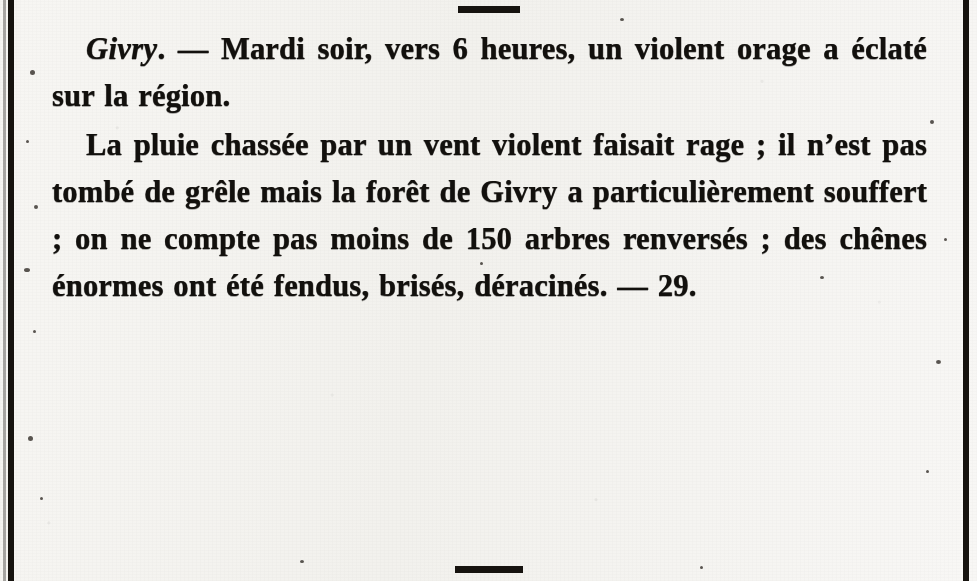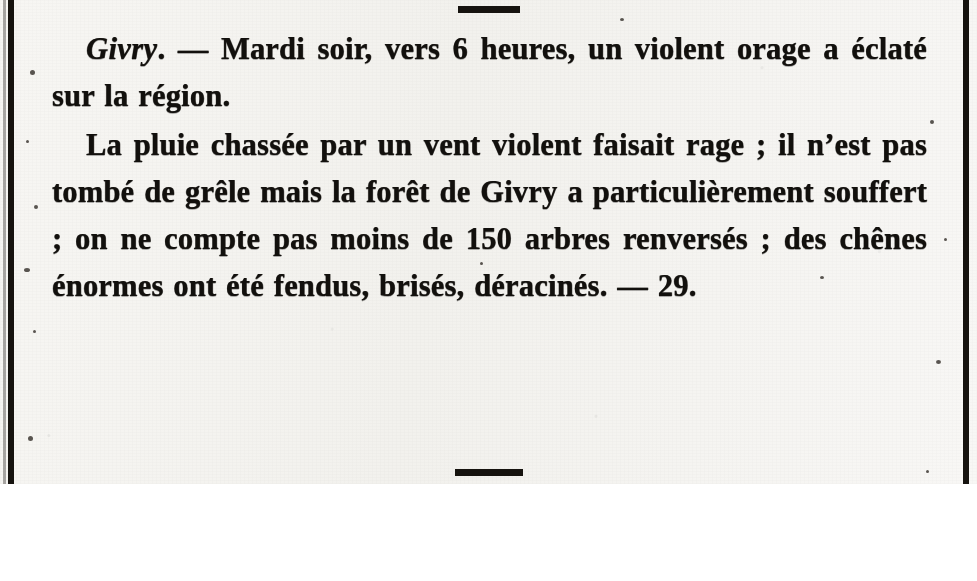--- a/index.html
+++ b/index.html
@@ -10,21 +10,21 @@
   body {
     width: 977px;
     height: 581px;
     overflow: hidden;
     font-family: "Liberation Serif", serif;
   }
 
   #scan {
     position: relative;
     width: 977px;
-    height: 484px;
+    height: 581px;
     background: #f6f5f2;
     overflow: hidden;
   }
 
   
   #paper-texture {
     position: absolute;
     inset: 0;
     background:
       radial-gradient(circle at 12% 22%, rgba(0,0,0,0.05) 0 1px, transparent 2px),

